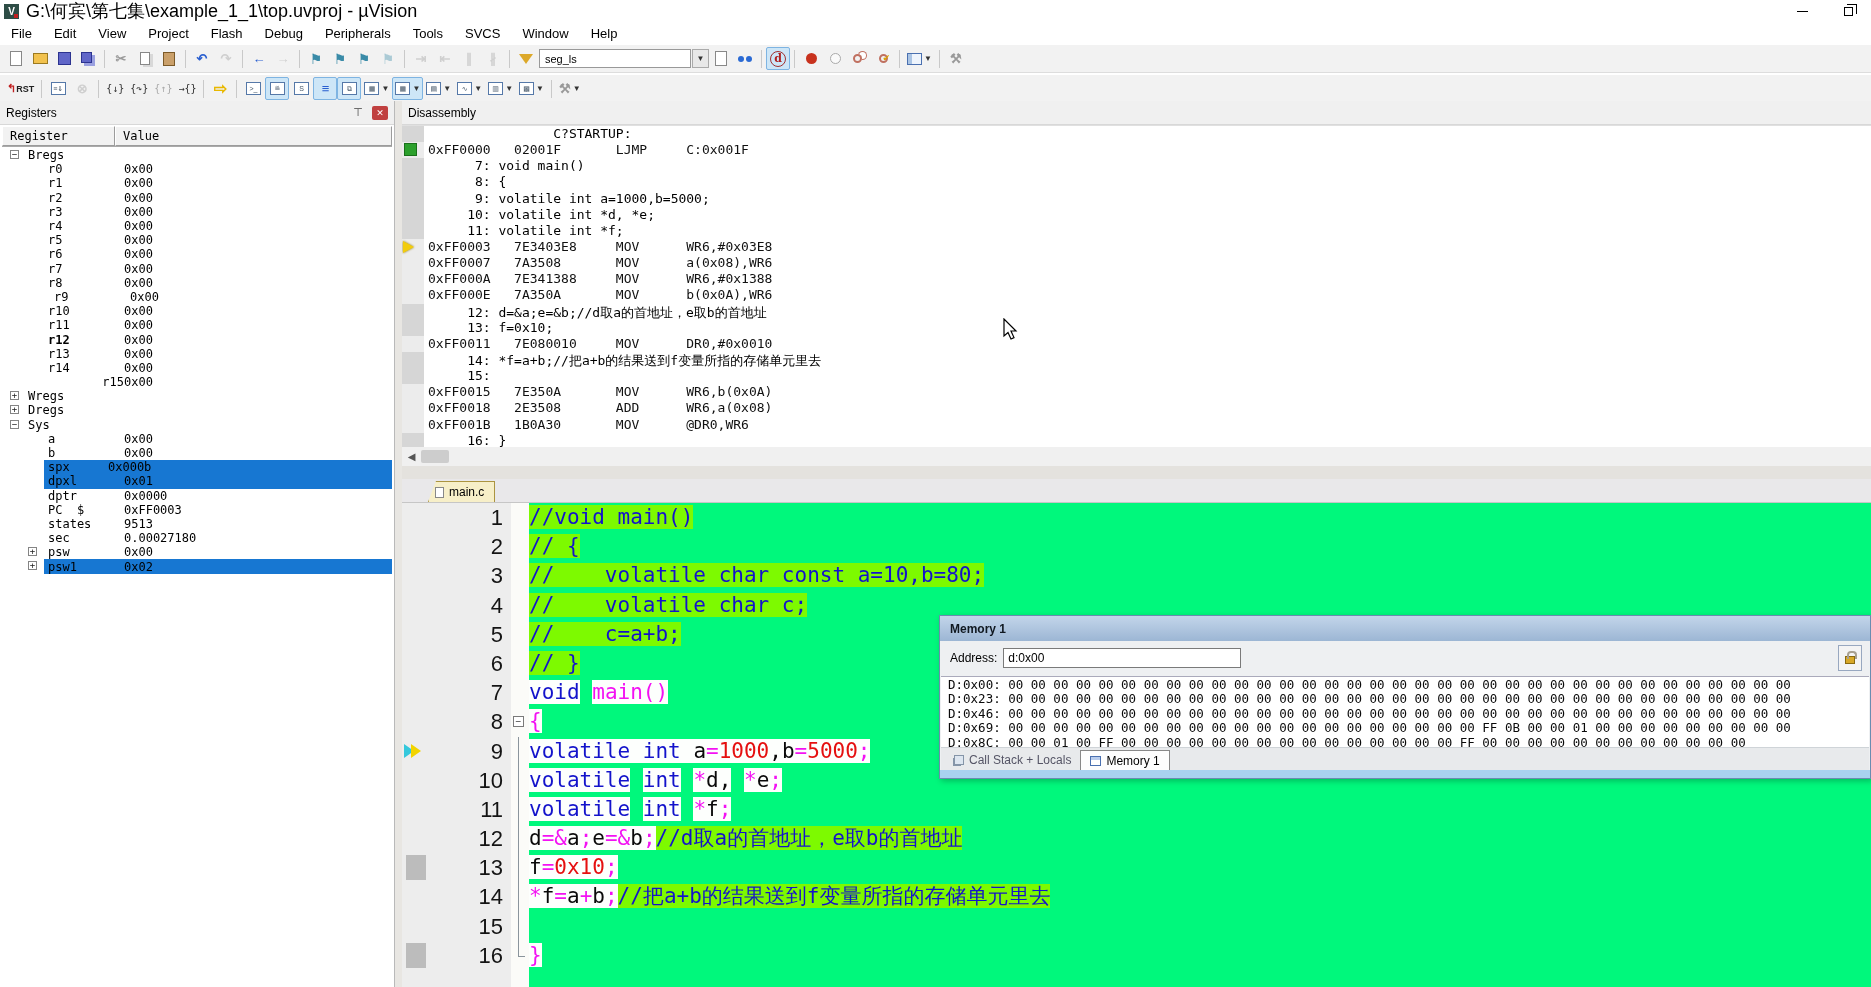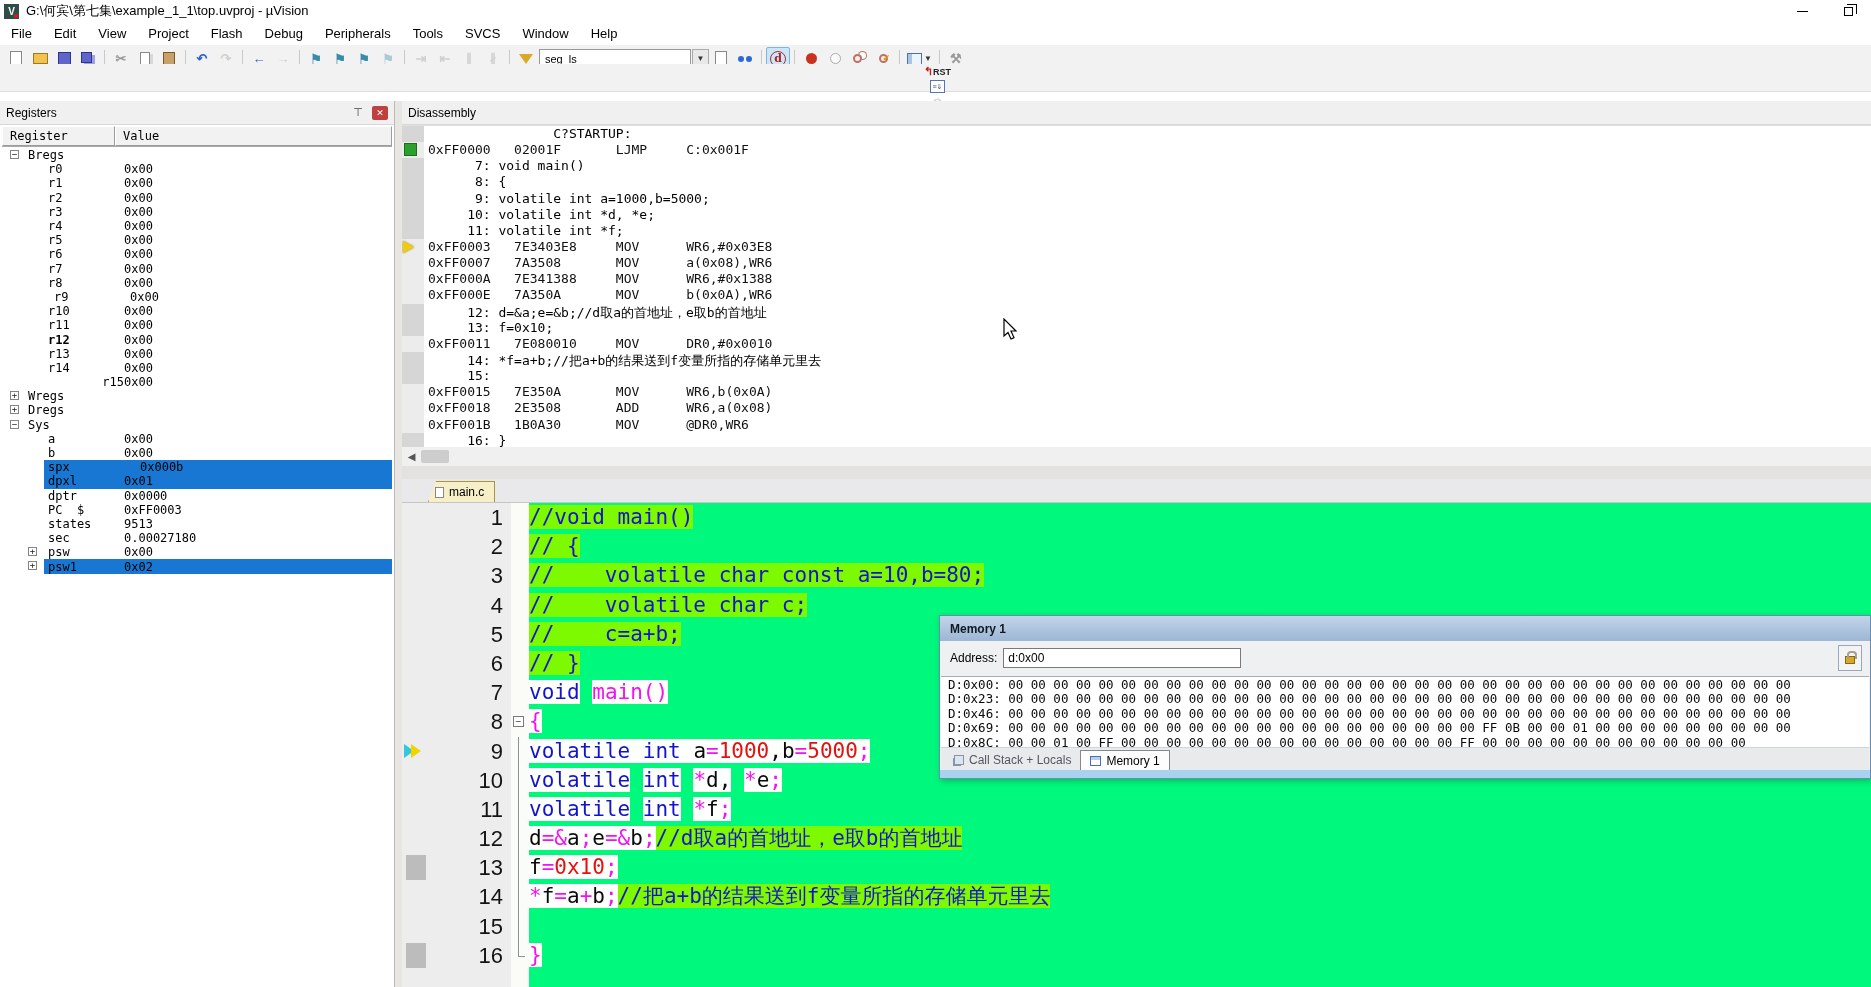--- a/index.html
+++ b/index.html
@@ -3,33 +3,33 @@
 <meta charset="utf-8">
 <style>
   * { margin:0; padding:0; box-sizing:border-box; }
   html,body { width:1871px; height:987px; overflow:hidden; }
   body { font-family:"Liberation Sans",sans-serif; background:#fff; position:relative; font-size:13px; color:#000; }
 
   
   .titlebar { position:absolute; left:0; top:0; width:1871px; height:22px; background:#fff; display:flex; align-items:center; padding-left:4px; }
   .appicon { width:15px; height:15px; background:#2e4d46; color:#fff; font-size:10px; font-weight:bold; display:flex; align-items:center; justify-content:center; margin-right:7px; position:relative; }
   .appicon::after { content:""; position:absolute; right:1px; bottom:1px; width:4px; height:4px; background:#c02020; }
-  .wtitle { font-size:13px; }
+  .wtitle { font-size:18px; }
   .wbtns { position:absolute; right:0; top:0; height:22px; display:flex; }
   .wbtn { width:46px; height:22px; display:flex; align-items:center; justify-content:center; }
   .minglyph { width:11px; height:1px; background:#000; display:inline-block; }
   .restglyph { width:9px; height:9px; border:1px solid #000; position:relative; background:#fff; }
   .restglyph::before { content:""; position:absolute; left:2px; top:-4px; width:9px; height:9px; border:1px solid #000; border-bottom:none; border-left:none; }
 
   .menubar { position:absolute; left:0; top:22px; width:1871px; height:23px; background:#fff; display:flex; align-items:center; }
   .menuitem { padding:3px 11px; font-size:13px; cursor:default; }
 
   
   .toolbar { position:absolute; left:0; width:1871px; height:28px; background:#f2f2f2; border-bottom:1px solid #ddd; display:flex; align-items:center; padding-left:4px; }
-  .t1 { top:45px; } .t2 { top:64px;flex-direction:column; }
+  .t1 { top:45px; } .t2 { top:75px; }
   .tbtn { min-width:24px; height:23px; display:flex; align-items:center; justify-content:center; border:1px solid transparent; border-radius:2px; font-size:13px; color:#444; padding:0 2px; }
   .tbtn.active { background:#cde6f7; border-color:#7eb4e2; }
   .tbtn.dis { opacity:.38; }
   .tsep { width:1px; height:18px; background:#c9c9c9; margin:0 4px; }
   .dd { font-size:8px; color:#333; margin-left:2px; }
   .combo { width:152px; height:19px; background:#fff; border:1px solid #999; font-size:11px; display:flex; align-items:center; padding-left:5px; margin:0 1px; }
   .combodrop { width:17px; height:19px; background:#e8e8e8; border:1px solid #aaa; font-size:8px; display:flex; align-items:center; justify-content:center; color:#333; }
   
   .k-doc { width:12px; height:15px; background:#fff; border:1px solid #888; }
   .k-folder { width:15px; height:11px; background:#f2c24e; border:1px solid #9c7a20; }
@@ -480,21 +480,21 @@
         </div>
       </div>
       <div class="regrow">
         <div class="rbody" style="left: 42px;">
           <span class="rlabel" style="display: inline-block; padding-left: 4px; width: 80px;">b</span>
           <span class="rvalue">0x00</span>
         </div>
       </div>
       <div class="regrow">
         <div class="rbody sel" style="left: 42px;">
-          <span class="rlabel" style="display: inline-block; padding-left: 4px; width: 96px;">spx</span>
+          <span class="rlabel" style="display: inline-block; padding-left: 4px; width: 64px;">spx</span>
           <span class="rvalue">0x000b</span>
         </div>
       </div>
       <div class="regrow">
         <div class="rbody sel" style="left: 42px;">
           <span class="rlabel" style="display: inline-block; padding-left: 4px; width: 80px;">dpxl</span>
           <span class="rvalue">0x01</span>
         </div>
       </div>
       <div class="regrow">

